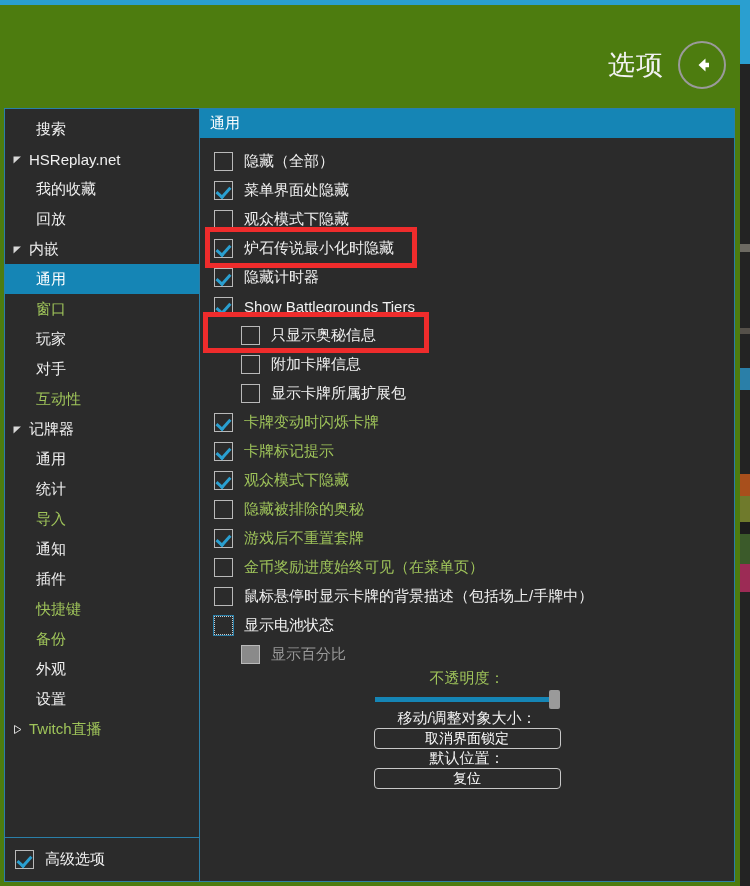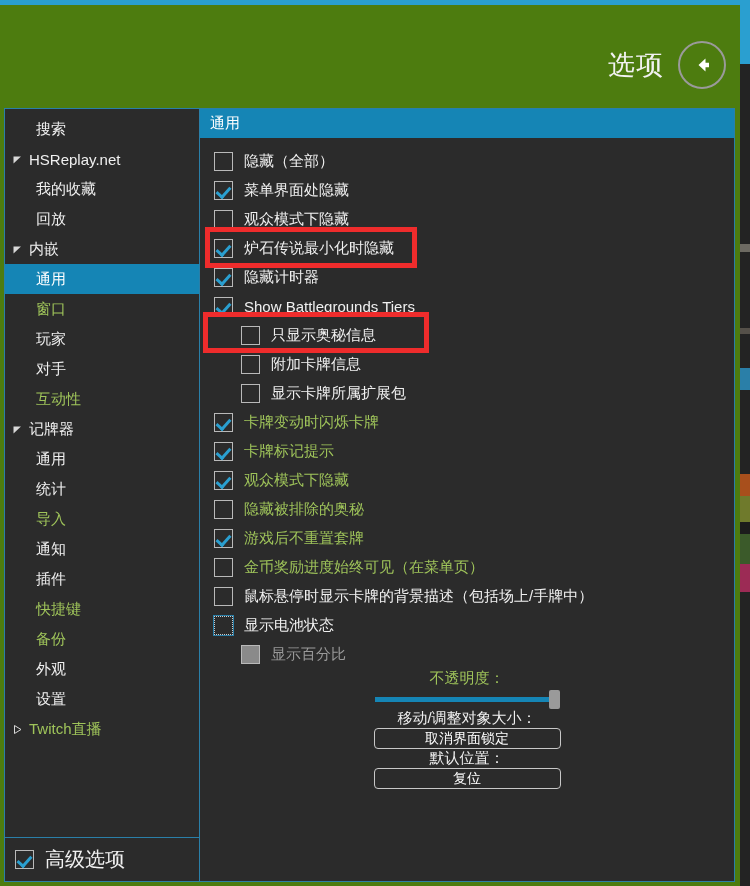--- a/index.html
+++ b/index.html
@@ -57,21 +57,21 @@
     width:13px;margin-right:3px;display:inline-block;
     color:#d8d8d8;font-size:9px;line-height:1;
   }
   .nav-item .arrow svg{display:block;}
   .nav-label{white-space:nowrap;}
 
   .sidebar-footer{
     border-top:1px solid #2a7fa8;height:44px;display:flex;align-items:center;
     padding-left:10px;box-sizing:border-box;
   }
-  .sidebar-footer .cb-label{font-size:20px;color:#f0f0f0;margin-left:11px;}
+  .sidebar-footer .cb-label{font-size:15px;color:#f0f0f0;margin-left:11px;}
 
   
   .cb{
     width:19px;height:19px;box-sizing:border-box;border:1px solid #b9b9b9;
     background:#2b2b2b;position:relative;flex:0 0 auto;cursor:pointer;
   }
   .cb.checked::after{
     content:"";position:absolute;left:4px;top:2px;width:6px;height:11px;
     border:solid #2a9fd0;border-width:0 3px 3px 0;transform:rotate(42deg);
   }

